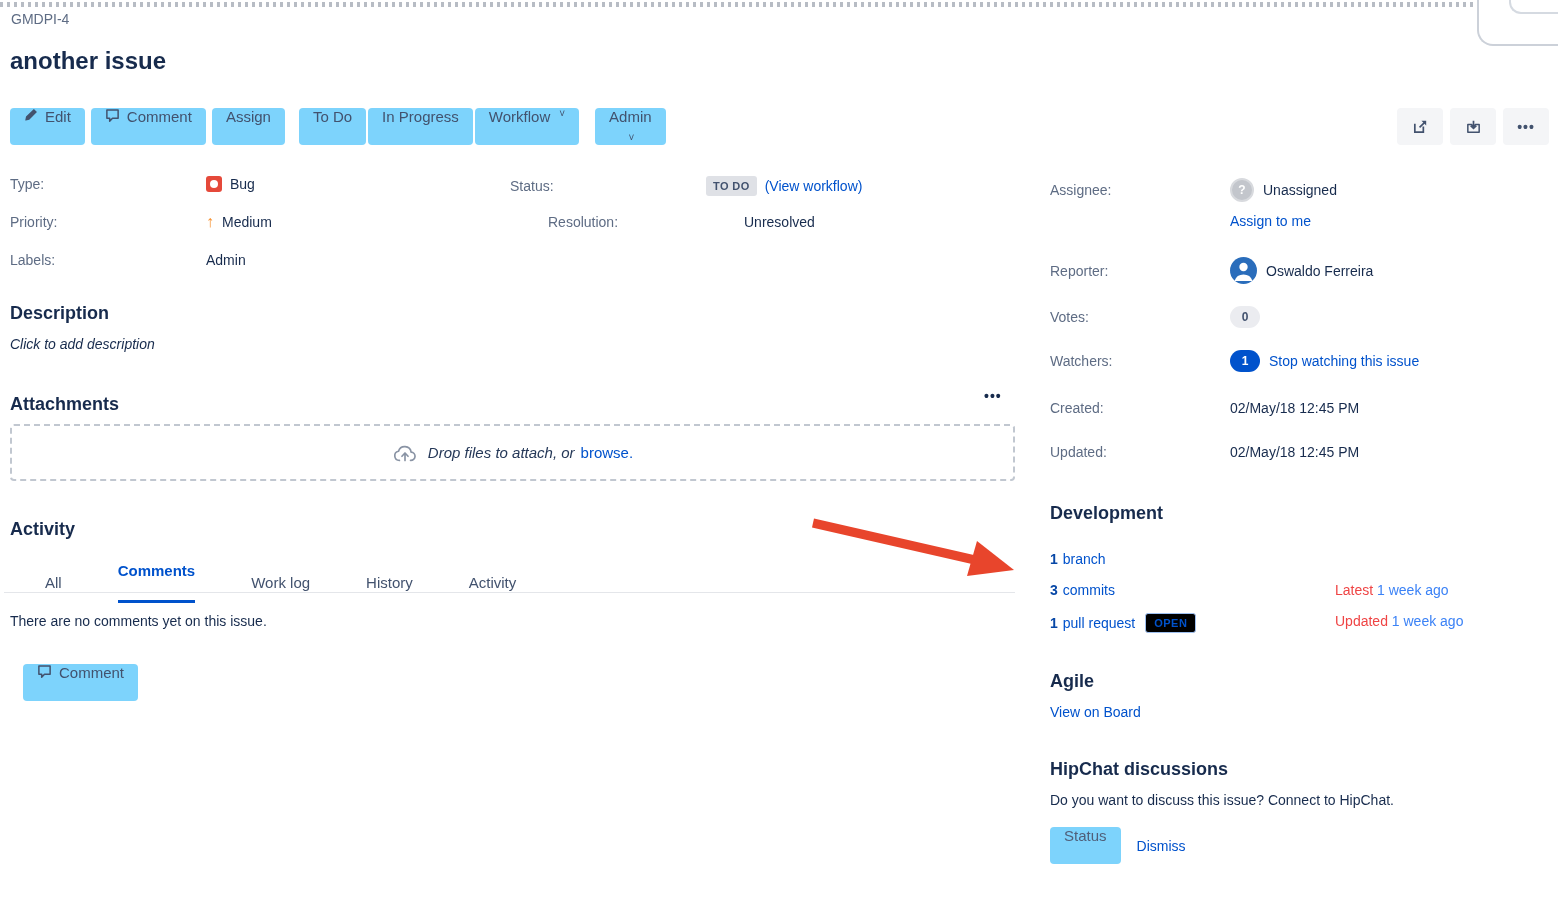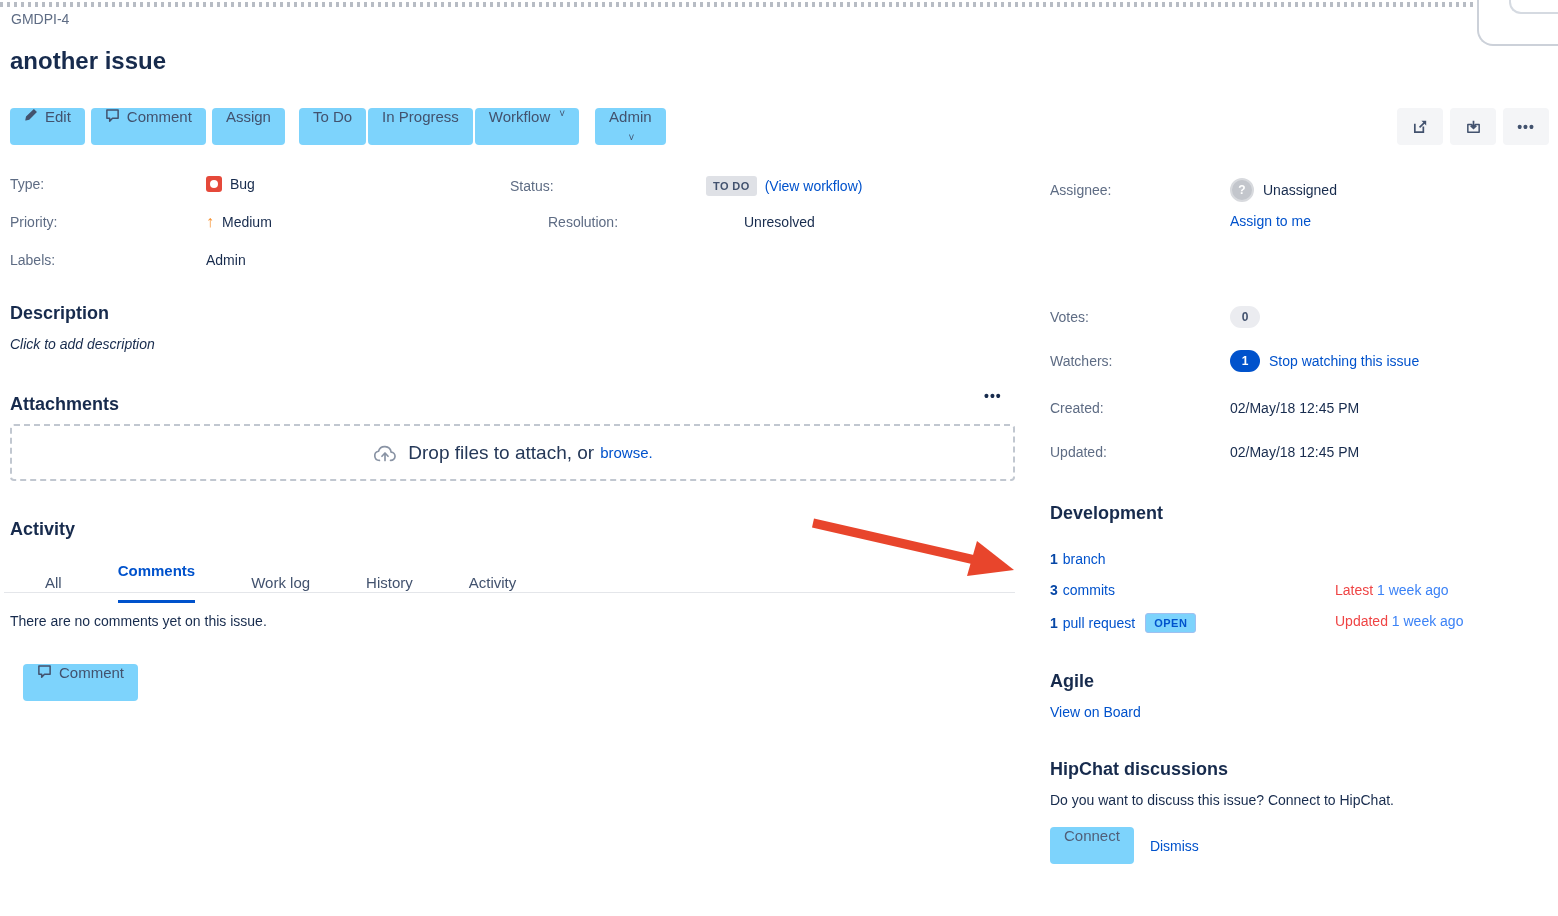--- a/index.html
+++ b/index.html
@@ -48,21 +48,21 @@
   a.link { color:#0052cc; text-decoration:none; cursor:pointer; }
 
   .section-h { font-weight:700; font-size:18px; color:#172b4d; }
   .desc-h { position:absolute; left:10px; top:303px; }
   .desc-placeholder { position:absolute; left:10px; top:336px; font-style:italic; color:#172b4d; cursor:pointer; }
 
   .attach-h { position:absolute; left:10px; top:394px; }
   .attach-more { position:absolute; left:984px; top:388px; color:#172b4d; font-weight:700; letter-spacing:1px; cursor:pointer; }
   .dropzone { position:absolute; left:10px; top:424px; width:1005px; height:57px;
     border:2px dashed #c1c7d0; border-radius:4px; display:flex; align-items:center; justify-content:center; gap:10px; }
-  .dropzone .dz-text { color:#253858; font-size:19px; }
+  .dropzone .dz-text { color:#253858; font-size:15px;font-style:italic; }
 
   .activity-h { position:absolute; left:10px; top:519px; }
   .tabs { position:absolute; left:10px; top:556px; display:flex; align-items:flex-end; }
   .tab { padding:6px 0 12px; margin:0 28px 0 28px; color:#42526e; font-size:15px; cursor:pointer; white-space:nowrap; }
   .tab:first-child { margin-left:35px; }
   .tab.active { color:#0052cc; font-weight:700; border-bottom:3px solid #0052cc; padding-bottom:21px; }
   .tabs-divider { position:absolute; left:4px; top:592px; width:1011px; height:1px; background:#e4e6ea; }
   .no-comments { position:absolute; left:10px; top:613px; color:#172b4d; }
   .comment-btn { position:absolute; left:23px; top:664px; }
 
@@ -79,21 +79,21 @@
     text-align:center; padding:4px 0; border-radius:12px; display:inline-block; }
   .pill-blue { background:#0052cc; color:#fff; font-size:12px; font-weight:700; min-width:30px;
     text-align:center; padding:4px 0; border-radius:12px; display:inline-block; cursor:pointer; }
 
   .dev-h { position:absolute; left:1050px; top:503px; }
   .dev-row { position:absolute; left:1050px; display:flex; align-items:center; width:450px; }
   .dev-count { font-weight:700; color:#0747a6; margin-right:5px; }
   .dev-meta { position:absolute; left:1335px; white-space:nowrap; }
   .meta-prefix { color:#ef4444; }
   .meta-time { color:#3b82f6; }
-  .open-badge { margin-left:10px; border:1px solid #9fc0f0; color:#0052cc; background:#7dd3fc;
+  .open-badge { margin-left:10px; border:1px solid #9fc0f0; color:#0052cc; background:#000000;
     font-size:11px; font-weight:700; letter-spacing:.5px; padding:3px 8px; border-radius:3px; }
 
   .agile-h { position:absolute; left:1050px; top:671px; }
   .agile-link { position:absolute; left:1050px; top:704px; }
   .hipchat-h { position:absolute; left:1050px; top:759px; }
   .hipchat-msg { position:absolute; left:1050px; top:792px; color:#172b4d; }
   .hipchat-actions { position:absolute; left:1050px; top:827px; display:flex; align-items:center; gap:16px; }
   .connect-btn { color:#505f79; }
 
   .arrow-svg { position:absolute; left:803px; top:510px; pointer-events:none; }
@@ -247,20 +247,32 @@
 
   <div class="sb-row" style="left:1050px; top:178px;">
     <span class="sb-label">Assignee:</span>
     <span class="sb-value">
       <span class="avatar-gray">?</span>
       <span>Unassigned</span>
     </span>
   </div>
   <a class="link" style="position:absolute; left:1230px; top:213px;">Assign to me</a>
 
+  <div class="sb-row" style="left:1050px; top:257px;">
+    <span class="sb-label">Reporter:</span>
+    <span class="sb-value">
+      <span class="avatar-blue">
+        <svg class="glyph" width="27" height="27" viewBox="0 0 27 27">
+            <circle cx="13.5" cy="10" r="4.2" fill="#fff"></circle>
+            <path d="M4.5 24a9.5 9.5 0 0 1 18 0z" fill="#fff"></path>
+          </svg>
+      </span>
+      <span>Oswaldo Ferreira</span>
+    </span>
+  </div>
 
   <div class="sb-row" style="left:1050px; top:306px;">
     <span class="sb-label">Votes:</span>
     <span class="sb-value">
       <span class="pill-gray">0</span>
     </span>
   </div>
 
   <div class="sb-row" style="left:1050px; top:350px;">
     <span class="sb-label">Watchers:</span>
@@ -301,17 +313,17 @@
     <span class="meta-prefix">Updated</span>
     <span class="meta-time">1 week ago</span>
   </div>
 
   <div class="section-h agile-h">Agile</div>
   <a class="link agile-link">View on Board</a>
 
   <div class="section-h hipchat-h">HipChat discussions</div>
   <div class="hipchat-msg">Do you want to discuss this issue? Connect to HipChat.</div>
   <div class="hipchat-actions">
-    <button class="btn connect-btn">Connect</button>
+    <button class="btn connect-btn">Status</button>
     <a class="link">Dismiss</a>
   </div>
 
 </div>
 
 </body></html>

